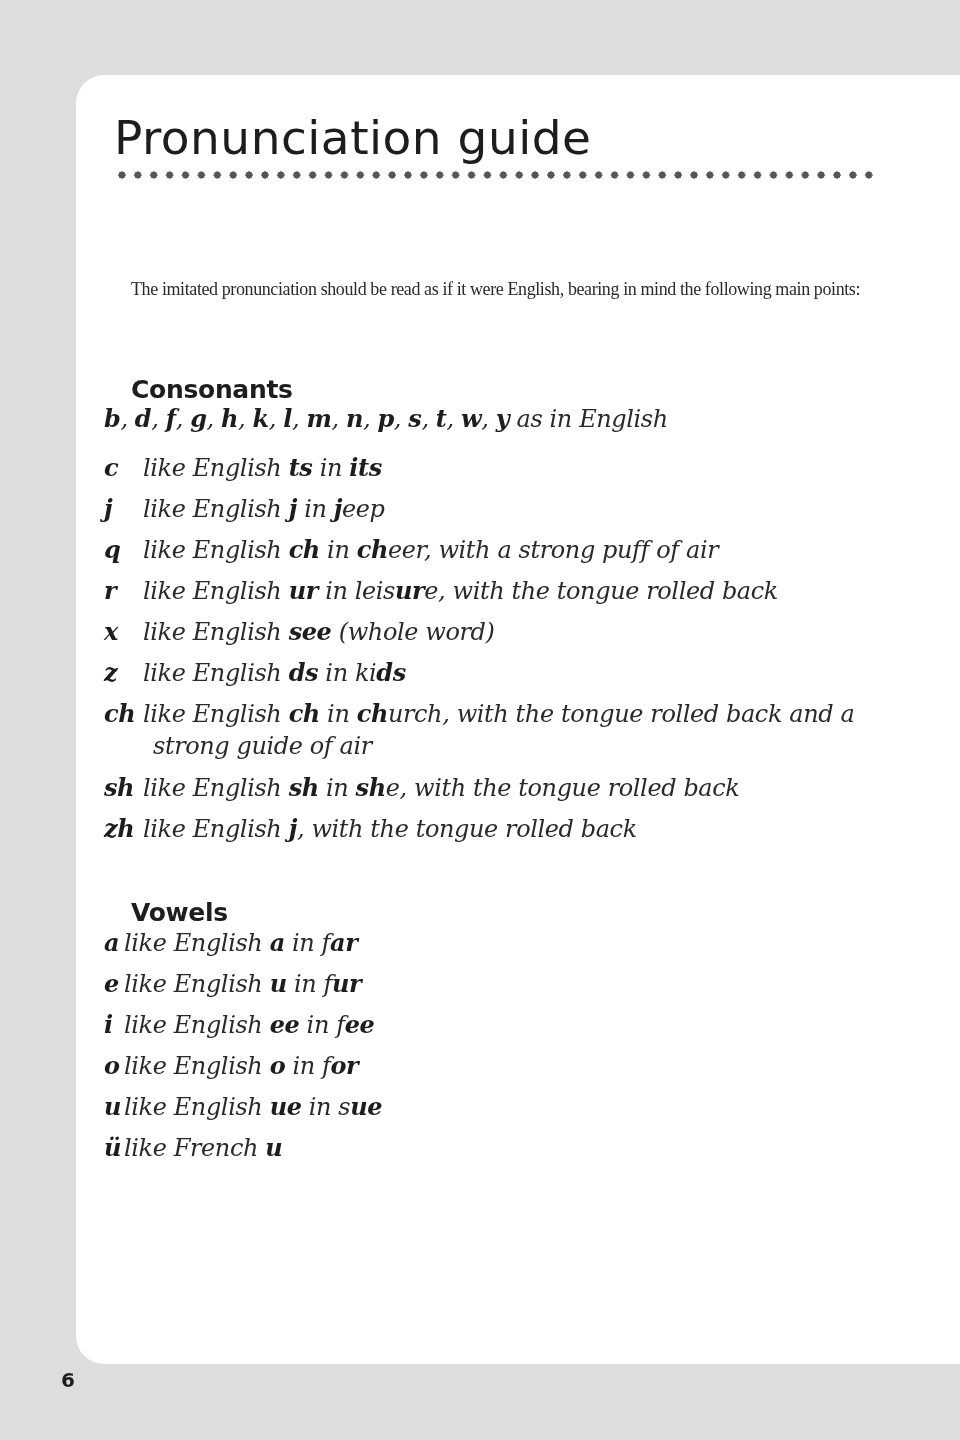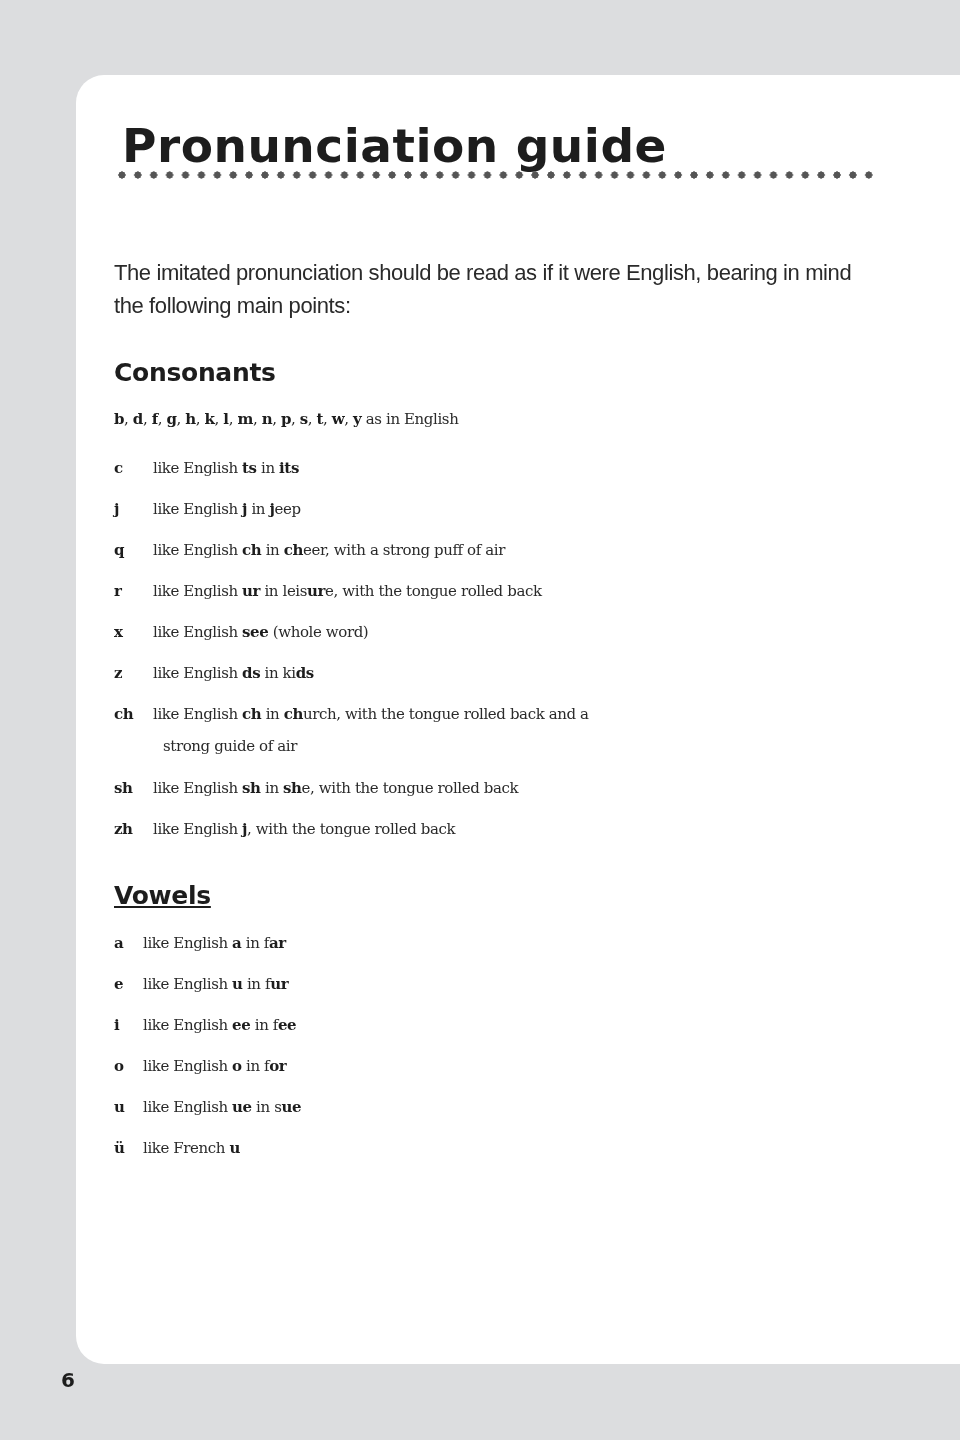--- a/index.html
+++ b/index.html
@@ -20,23 +20,23 @@
       width: 884px;
       height: 1289px;
       background: #ffffff;
       border-top-left-radius: 28px;
       border-bottom-left-radius: 28px;
     }
     .title {
       position: absolute;
       left: 114px;
       top: 108px;
-      margin: 8px;
+      margin: 0;
       font-family: "DejaVu Sans", sans-serif;
-      font-weight: bold;
+      font-weight: normal;
       font-size: 47px;
       letter-spacing: 0.5px;
       color: #1d1d1d;
       line-height: 60px;
       text-align: center;
     }
     .dots {
       position: absolute;
       left: 114px;
       top: 171px;
@@ -44,64 +44,65 @@
       height: 8px;
       background-image: radial-gradient(circle, #555555 3.4px, transparent 3.8px);
       background-size: 15.9px 8px;
       background-repeat: repeat-x;
     }
     .intro {
       position: absolute;
       left: 114px;
       top: 256px;
       width: 760px;
-      margin: 0;
-      font-family: Liberation Sans, sans-serif;
-      font-size: 22px;
+      margin: 17px;
+      font-family: Liberation Serif, serif;
+      font-size: 18px;
       line-height: 33px;
       color: #2a2a2a;
       letter-spacing: -0.4px;
     }
     .section-head {
       position: absolute;
       left: 114px;
-      margin: 0;
+      margin: 17px;
       font-family: "DejaVu Sans", sans-serif;
       font-weight: bold;
       font-size: 25px;
       color: #1d1d1d;
       letter-spacing: -0.3px;
     }
     .cons-head { top: 358px; }
-    .vow-head { top: 881px; text-decoration: underline; }
+    .vow-head { top: 881px; }
     .row {
       position: absolute;
-      left: 114px;
+      left: 104px;
       font-family: "DejaVu Serif", serif;
-      font-size: 15px;
+      font-size: 24px;
       line-height: 32px;
       color: #2a2a2a;
       letter-spacing: -0.4px;
       white-space: nowrap;
+      font-style: italic;
     }
     .row b { font-weight: bold; color: #1d1d1d; }
     .letter {
       position: absolute;
       left: 0;
       top: 0;
       font-weight: bold;
       color: #1d1d1d;
     }
     .desc {
       position: absolute;
       top: 0;
       white-space: nowrap;
     }
     .cons .desc { left: 39px; }
-    .vow .desc { left: 29px; text-align: center; }
+    .vow .desc { left: 20px; text-align: center; }
     .desc.cont {
       top: 32px;
       left: 49px;
     }
     .page-num {
       position: absolute;
       left: 61px;
       top: 1368px;
       font-family: "DejaVu Sans", sans-serif;
       font-weight: bold;

